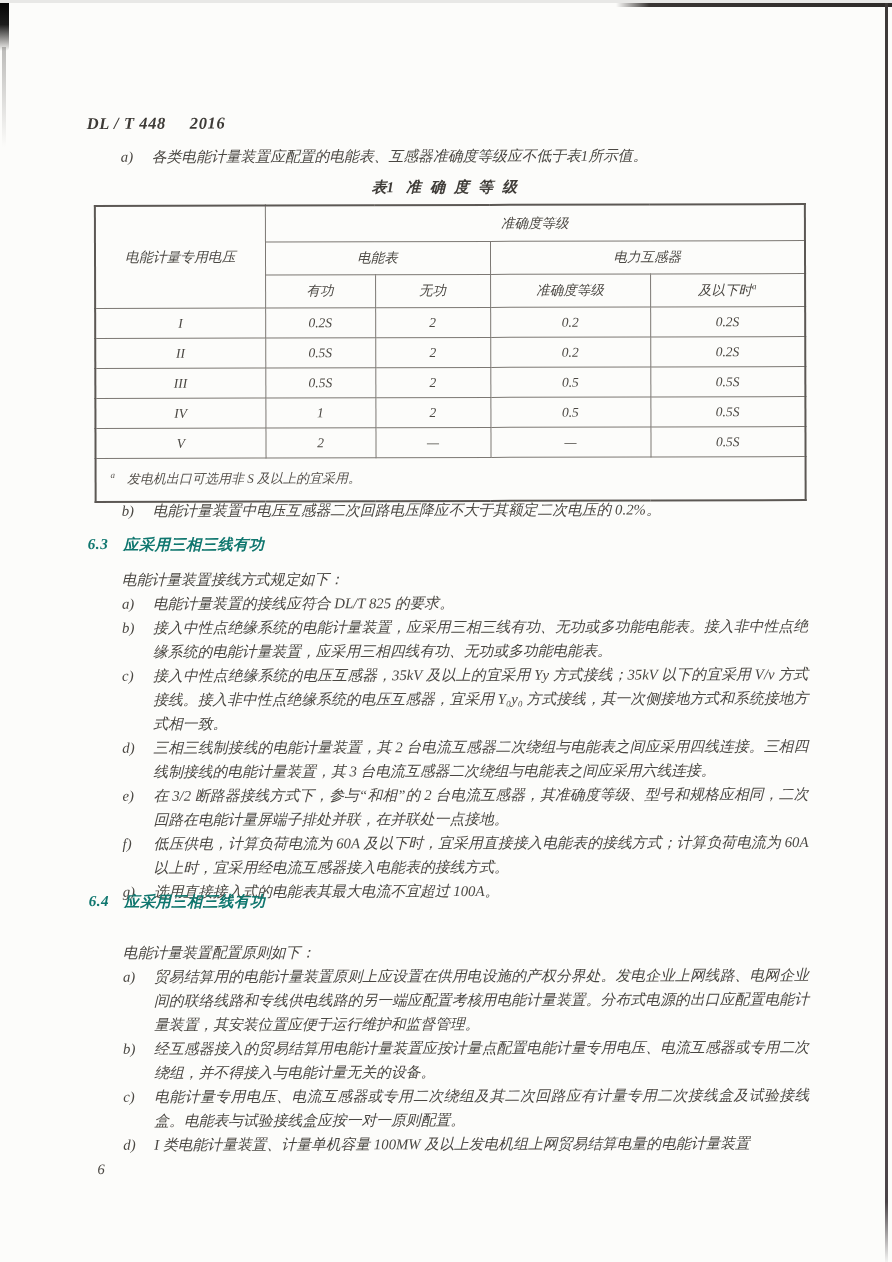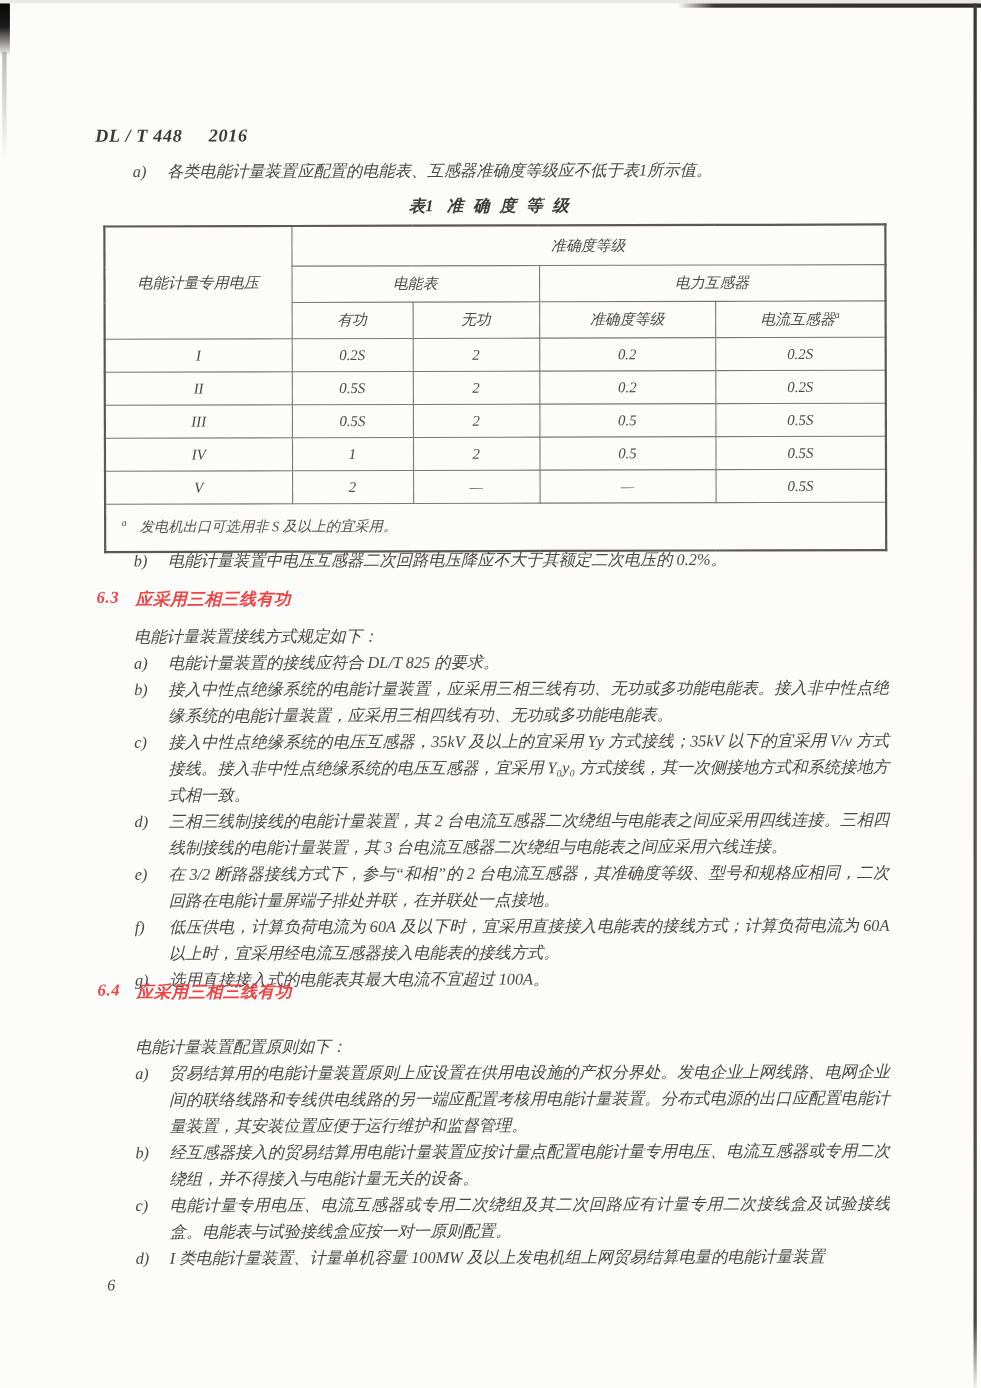--- a/index.html
+++ b/index.html
@@ -71,21 +71,21 @@
   .acc-table sup { font-size:9px; }
   .footnote-cell {
     text-align:left !important; height:32px !important;
     padding:4px 8px 6px 14px !important; font-size:13px; color:#55514c;
   }
   .footnote-cell sup { margin-right:12px; }
 
   
   .section-heading {
     position:absolute; left:88px; display:flex;
-    font-weight:bold; font-size:15.2px; color:#ef4444; letter-spacing:.5px;
+    font-weight:bold; font-size:15.2px; color:#0f766e; letter-spacing:.5px;
   }
   .section-heading .sec-num { margin-right:15px; }
   #s63-heading { top:531px; }
   #s64-heading { top:888px; }
 
   .block { position:absolute; left:122px; width:686px; }
   #item-b-block { top:495px; }
   #s63-block { top:564px; }
   #s64-block { top:937px; }
   .block .lead { margin-bottom:0; }
@@ -131,21 +131,21 @@
           <th colspan="4">准确度等级</th>
         </tr>
         <tr class="hr2">
           <th colspan="2">电能表</th>
           <th colspan="2">电力互感器</th>
         </tr>
         <tr class="hr3">
           <th>有功</th>
           <th>无功</th>
           <th>准确度等级</th>
-          <th><span>电流互感器</span><sup>a</sup></th>
+          <th><span>及以下时</span><sup>a</sup></th>
         </tr>
       </thead>
       <tbody>
         <tr>
           <td>I</td>
           <td>0.2S</td>
           <td>2</td>
           <td>0.2</td>
           <td>0.2S</td>
         </tr>

